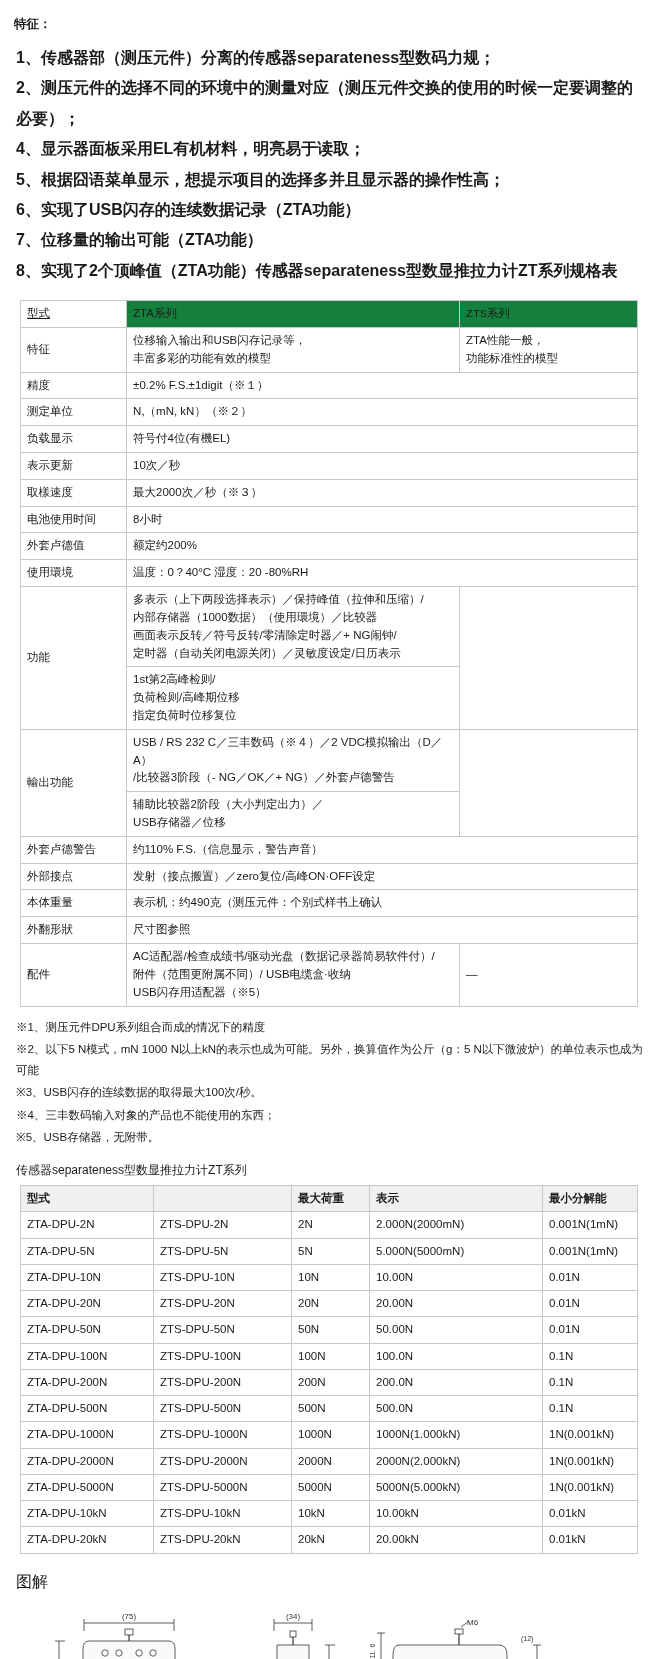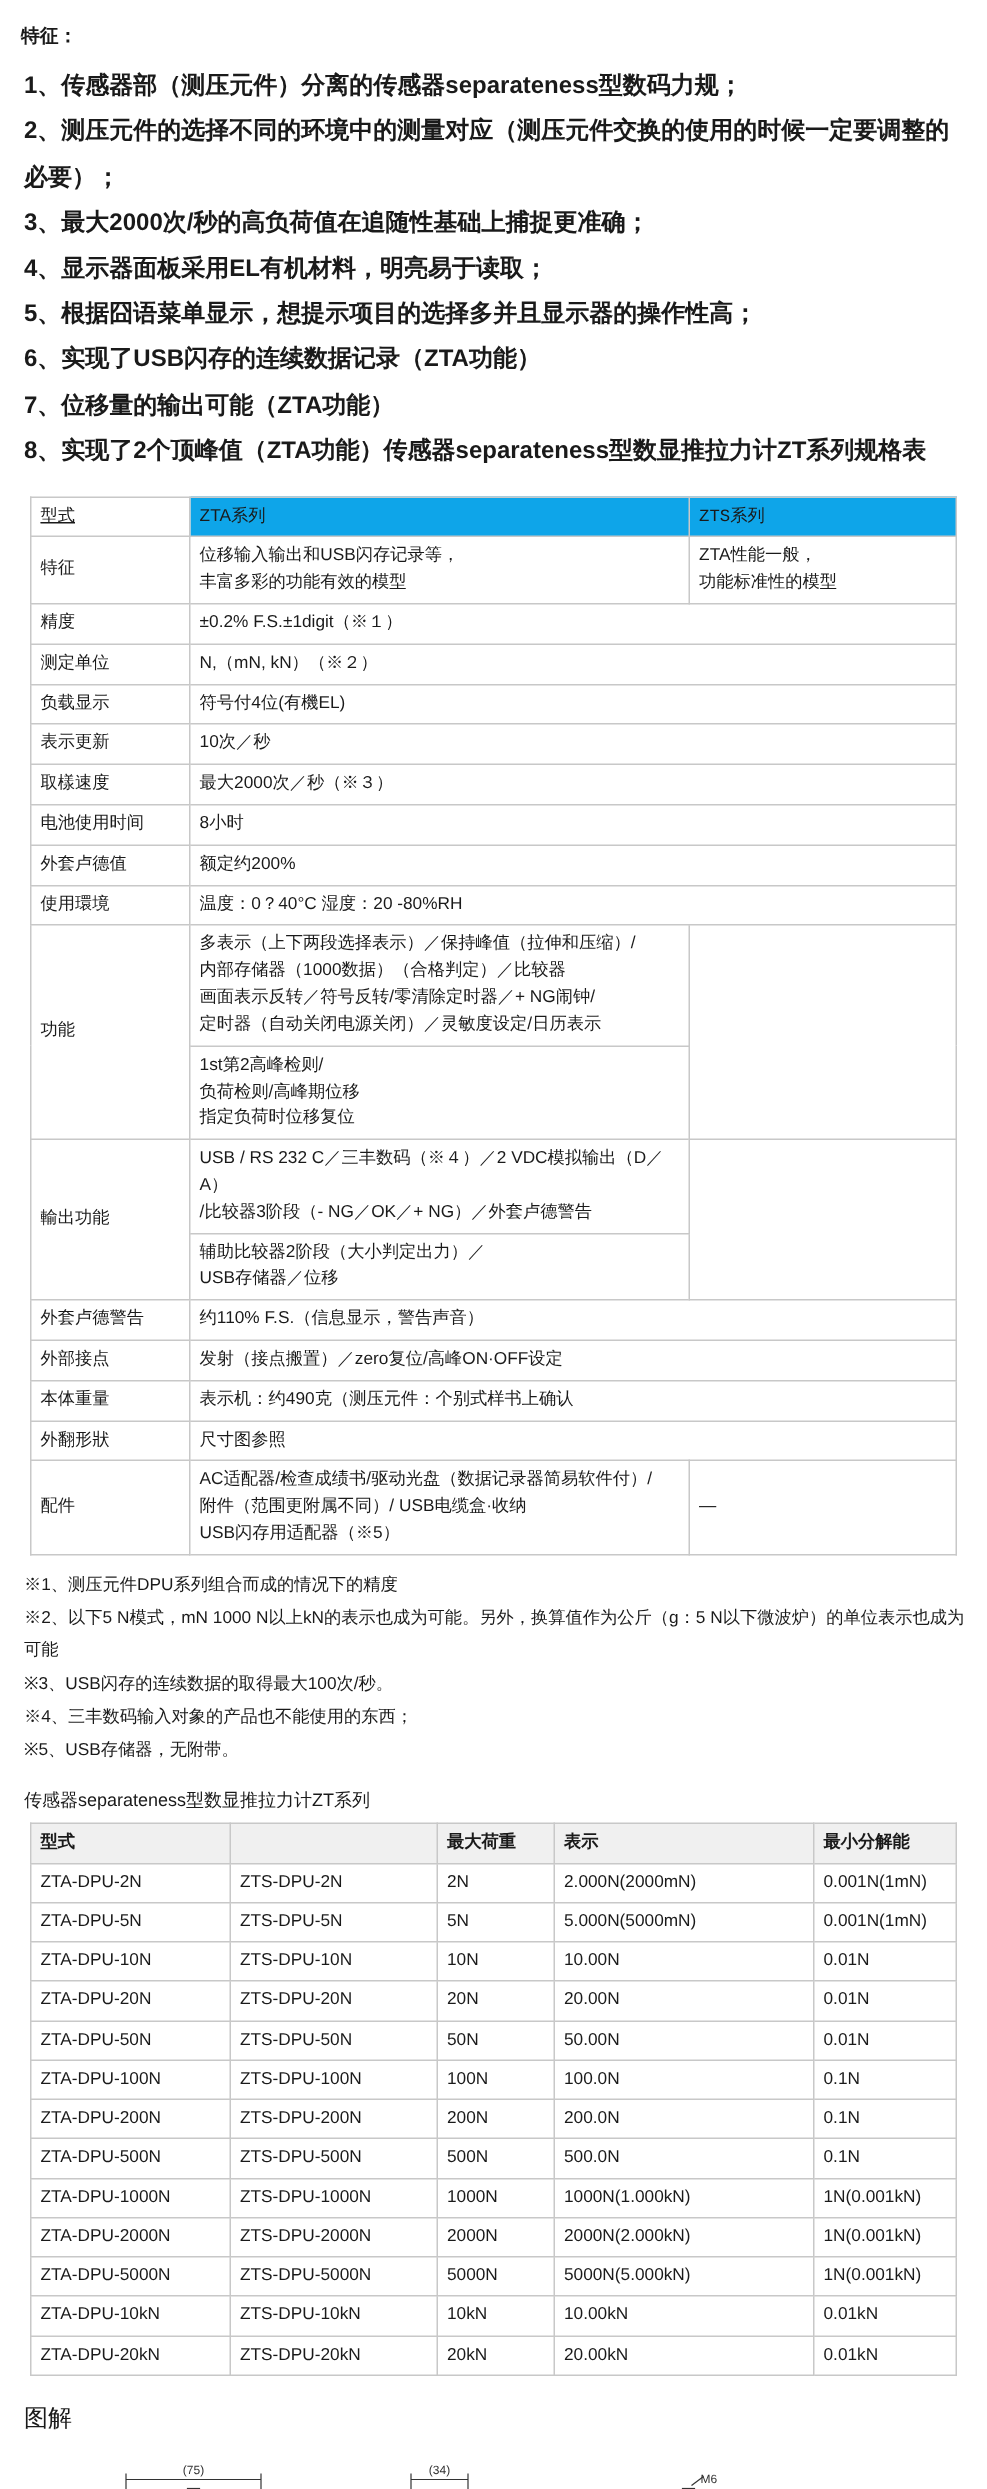--- a/index.html
+++ b/index.html
@@ -47,21 +47,21 @@
     vertical-align: middle;
     text-align: left;
     font-weight: normal;
     line-height: 1.55;
   }
   table.spec .rowhead {
     width: 96px;
     background: #fff;
   }
   table.spec thead td, table.spec thead th {
-    background: #0ea5e9;
+    background: #15803d;
   }
   table.spec .col-zta { width: 330px; }
   table.spec .col-zts { width: 170px; font-family: Liberation Mono, monospace; }
   .underline-head {
     text-decoration: underline;
   }
   .notes {
     margin: 10px 0 12px 2px;
     font-size: 11.5px;
     line-height: 1.85;
@@ -107,21 +107,20 @@
 </head>
 <body>
 
 <div class="page">
 
   <div class="heading">特征：</div>
 
   <ol class="features">
     <li>1、传感器部（测压元件）分离的传感器separateness型数码力规；</li>
     <li>2、测压元件的选择不同的环境中的测量对应（测压元件交换的使用的时候一定要调整的必要）；</li>
-    <li>3、最大2000次/秒的高负荷值在追随性基础上捕捉更准确；</li>
     <li>4、显示器面板采用EL有机材料，明亮易于读取；</li>
     <li>5、根据囧语菜单显示，想提示项目的选择多并且显示器的操作性高；</li>
     <li>6、实现了USB闪存的连续数据记录（ZTA功能）</li>
     <li>7、位移量的输出可能（ZTA功能）</li>
     <li>8、实现了2个顶峰值（ZTA功能）传感器separateness型数显推拉力计ZT系列规格表</li>
   </ol>
 
   <table class="spec">
     <thead>
       <tr>
@@ -172,21 +171,21 @@
       </tr>
       <tr>
         <td class="rowhead">使用環境</td>
         <td colspan="2">温度：0？40°C 湿度：20 -80%RH</td>
       </tr>
 
       <tr>
         <td class="rowhead" rowspan="2">功能</td>
         <td class="multi">
           <p>多表示（上下两段选择表示）／保持峰值（拉伸和压缩）/</p>
-          <p>内部存储器（1000数据）（合格判定）／比较器</p>
+          <p>内部存储器（1000数据）（使用環境）／比较器</p>
           <p>画面表示反转／符号反转/零清除定时器／+ NG闹钟/</p>
           <p>定时器（自动关闭电源关闭）／灵敏度设定/日历表示</p>
         </td>
         <td rowspan="2"></td>
       </tr>
       <tr>
         <td class="multi">
           <p>1st第2高峰检则/</p>
           <p>负荷检则/高峰期位移</p>
           <p>指定负荷时位移复位</p>

